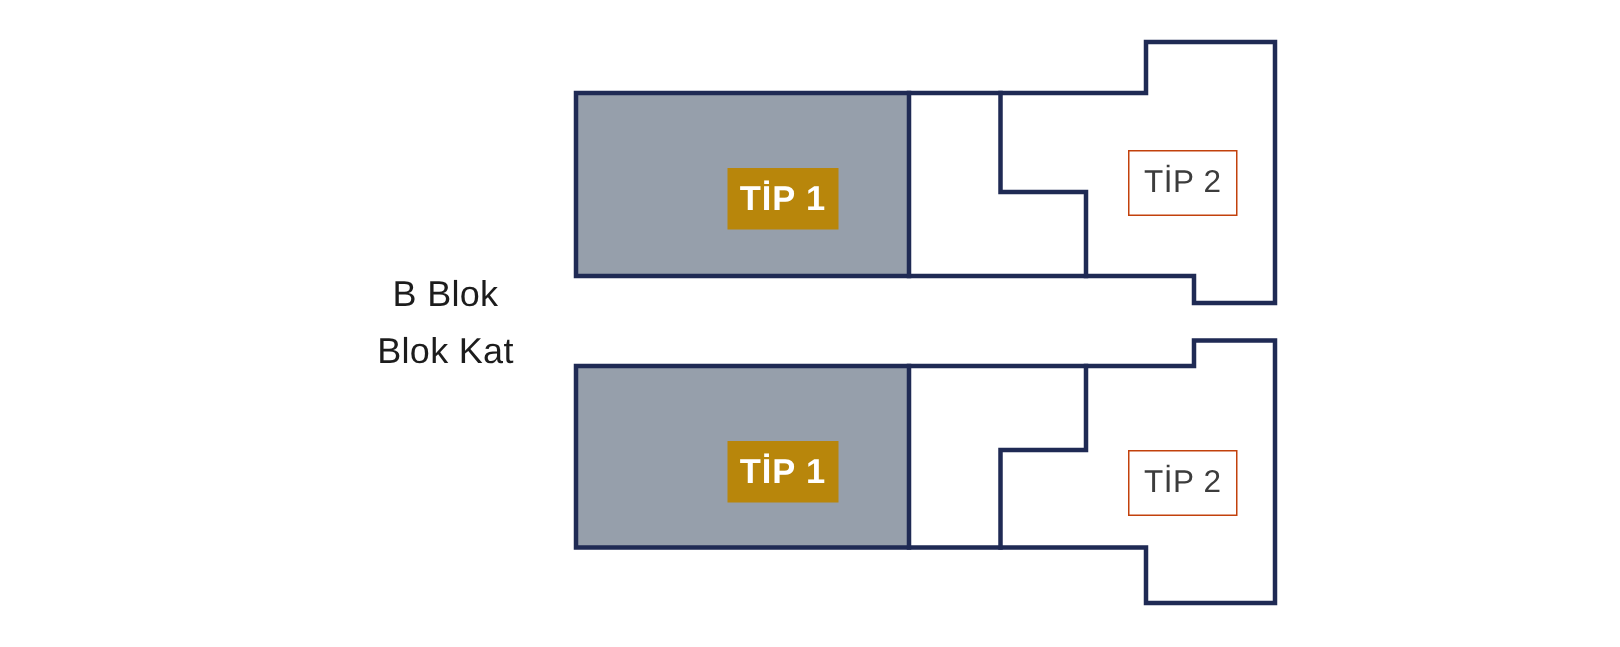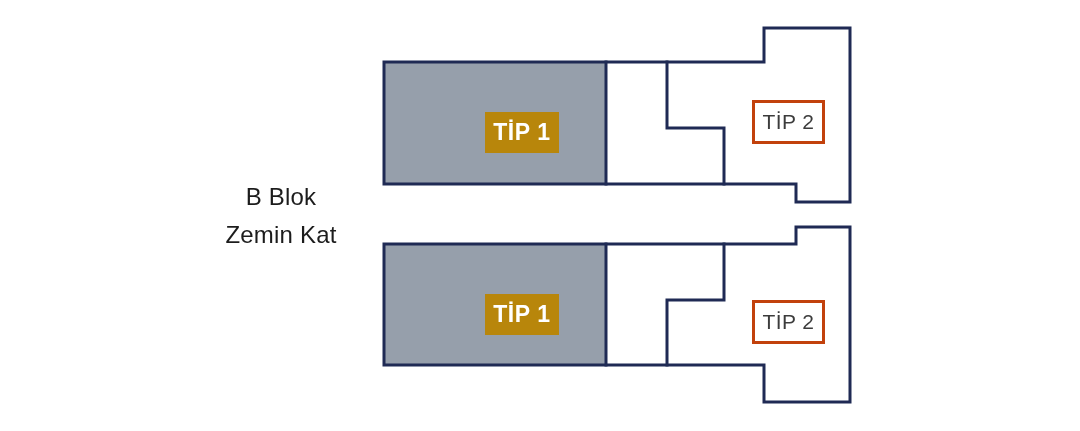--- a/index.html
+++ b/index.html
@@ -29,21 +29,21 @@
     left: 0;
     top: 0;
     width: 1080px;
     height: 431px;
     display: block;
   }
 
   
   .block-caption {
     position: absolute;
-    left: 186px;
+    left: 202px;
     top: 178px;
     width: 190px;
     text-align: center;
     color: #1c1c1c;
     font-size: 24px;
     line-height: 38px;
     font-family: "Liberation Sans", sans-serif;
     letter-spacing: 0.2px;
     white-space: nowrap;
   }
@@ -78,21 +78,21 @@
     height: 41px;
   }
 
   
   .tip2-box {
     position: absolute;
     display: flex;
     align-items: center;
     justify-content: center;
     background: #ffffff;
-    border: 3px solid #c2410c;
+    border: 1px solid #c2410c;
     color: #3c3c3c;
     font-size: 21px;
     letter-spacing: 0.4px;
     font-family: "Liberation Sans", sans-serif;
     box-sizing: border-box;
   }
   #tip2-box-upper {
     left: 752px;
     top: 100px;
     width: 73px;
@@ -130,21 +130,21 @@
       <path d="M 384 244 L 796 244 L 796 227 L 850 227 L 850 402 L 764 402 L 764 365 L 384 365 Z" fill="none" stroke="#1f2a54" stroke-width="3" stroke-linejoin="miter" stroke-linecap="square"></path>
 
       <line x1="606" y1="244" x2="606" y2="365" stroke="#1f2a54" stroke-width="3" stroke-linecap="square"></line>
 
       <path d="M 724 244 L 724 300 L 667 300 L 667 365" fill="none" stroke="#1f2a54" stroke-width="3" stroke-linejoin="miter" stroke-linecap="square"></path>
     </g>
   </svg>
 
   <div class="block-caption">
     <span class="caption-line">B Blok</span>
-    <span class="caption-line">Zemin Kat</span>
+    <span class="caption-line">Blok Kat</span>
   </div>
 
   <div class="tip1-badge" id="tip1-badge-upper">TİP 1</div>
 
   <div class="tip1-badge" id="tip1-badge-lower">TİP 1</div>
 
   <div class="tip2-box" id="tip2-box-upper">TİP 2</div>
 
   <div class="tip2-box" id="tip2-box-lower">TİP 2</div>
 

